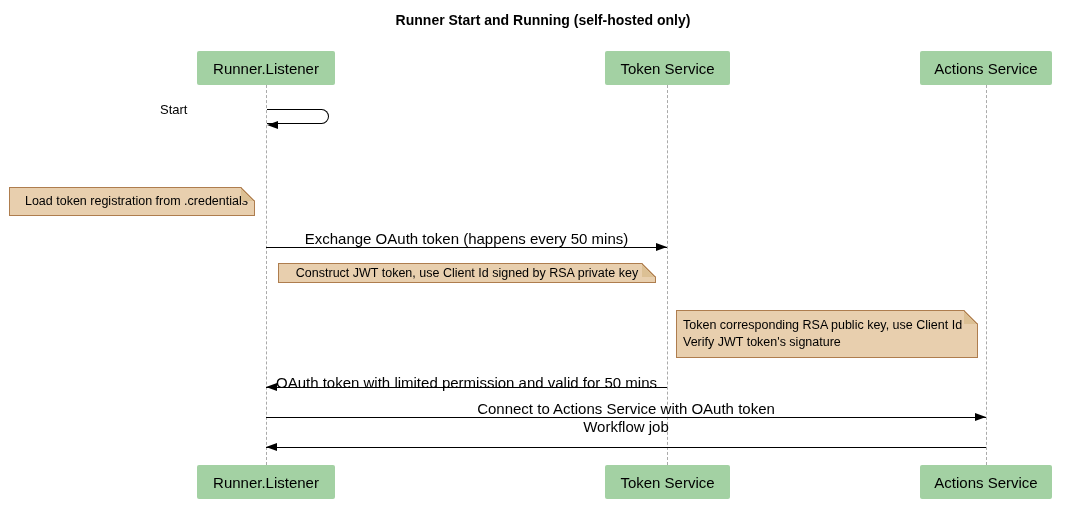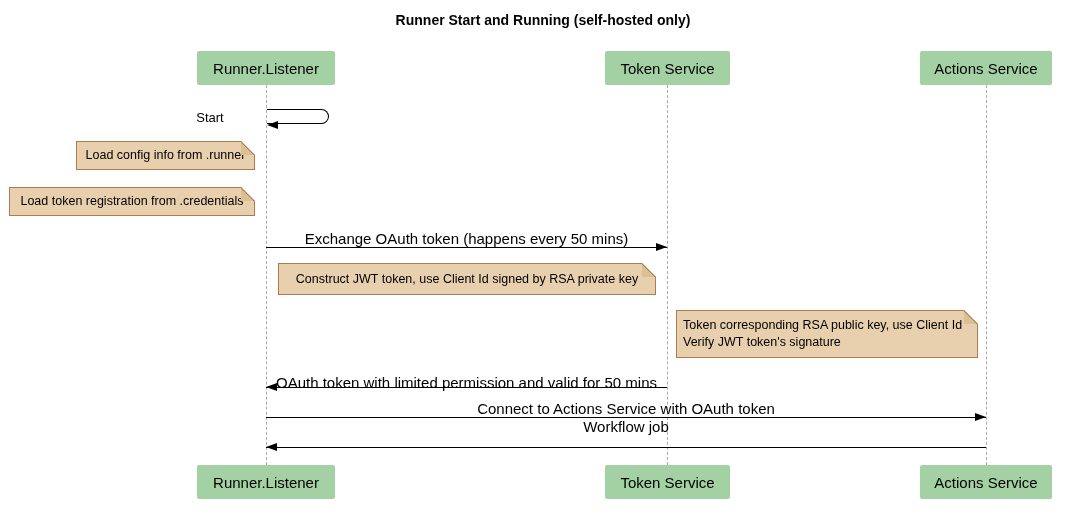--- a/index.html
+++ b/index.html
@@ -48,21 +48,21 @@
     position: absolute; width: 0; height: 0;
     border-top: 4.5px solid transparent; border-bottom: 4.5px solid transparent;
     border-left: 11px solid var(--arrow);
   }
   .arr-l {
     position: absolute; width: 0; height: 0;
     border-top: 4.5px solid transparent; border-bottom: 4.5px solid transparent;
     border-right: 11px solid var(--arrow);
   }
 
-  .self-label { position: absolute; font-size: 13px; height: 14px; line-height: 14px; text-align: center; white-space: nowrap; margin-top: 8px; }
+  .self-label { position: absolute; font-size: 13px; height: 14px; line-height: 14px; text-align: left; white-space: nowrap; }
   .self-loop {
     position: absolute; left: 267px; top: 109px; width: 62px; height: 15px;
     border: 1px solid var(--arrow); border-left: none;
     border-radius: 0 9px 9px 0;
   }
 
   .note {
     position: absolute;
     background: var(--note-fill);
     border: 1px solid var(--note-border);
@@ -98,37 +98,33 @@
   <div class="participant" style="left:197px; top:51px; width:138px;">Runner.Listener</div>
   <div class="participant" style="left:605px; top:51px; width:125px;">Token Service</div>
   <div class="participant" style="left:920px; top:51px; width:132px;">Actions Service</div>
 
   <div>
     <div class="self-label" style="left:160px; top:103px; width:100px;">Start</div>
     <div class="self-loop"></div>
     <div class="arr-l" style="left:267px; top:121px;"></div>
   </div>
 
-  <div class="note" style="left:76px; top:141px; width:179px; height:29px; align-items:center;">
-    <span class="fold"></span>
-    <span>Load config info from .runner</span>
-  </div>
 
-  <div class="note" style="left:9px; top:187px; width:246px; height:29px; align-items:center;">
+  <div class="note" style="left:9px; top:187px; width:246px; height:29px; align-items:flex-end;">
     <span class="fold"></span>
     <span>Load token registration from .credentials</span>
   </div>
 
   <div>
     <div class="msg-label" style="left:266px; top:232px; width:401px;">Exchange OAuth token (happens every 50 mins)</div>
     <div class="msg-line" style="left:266px; top:247px; width:401px;"></div>
     <div class="arr-r" style="left:656px; top:243px;"></div>
   </div>
 
-  <div class="note" style="left:278px; top:263px; width:378px; height:32px; align-items:center;">
+  <div class="note" style="left:278px; top:263px; width:378px; height:20px; align-items:center;">
     <span class="fold"></span>
     <span>Construct JWT token, use Client Id signed by RSA private key</span>
   </div>
 
   <div class="note" style="left:676px; top:310px; width:302px; height:48px; align-items:flex-start;">
     <span class="fold"></span>
     <span>Token corresponding RSA public key, use Client Id</span>
     <span>Verify JWT token's signature</span>
   </div>
 

